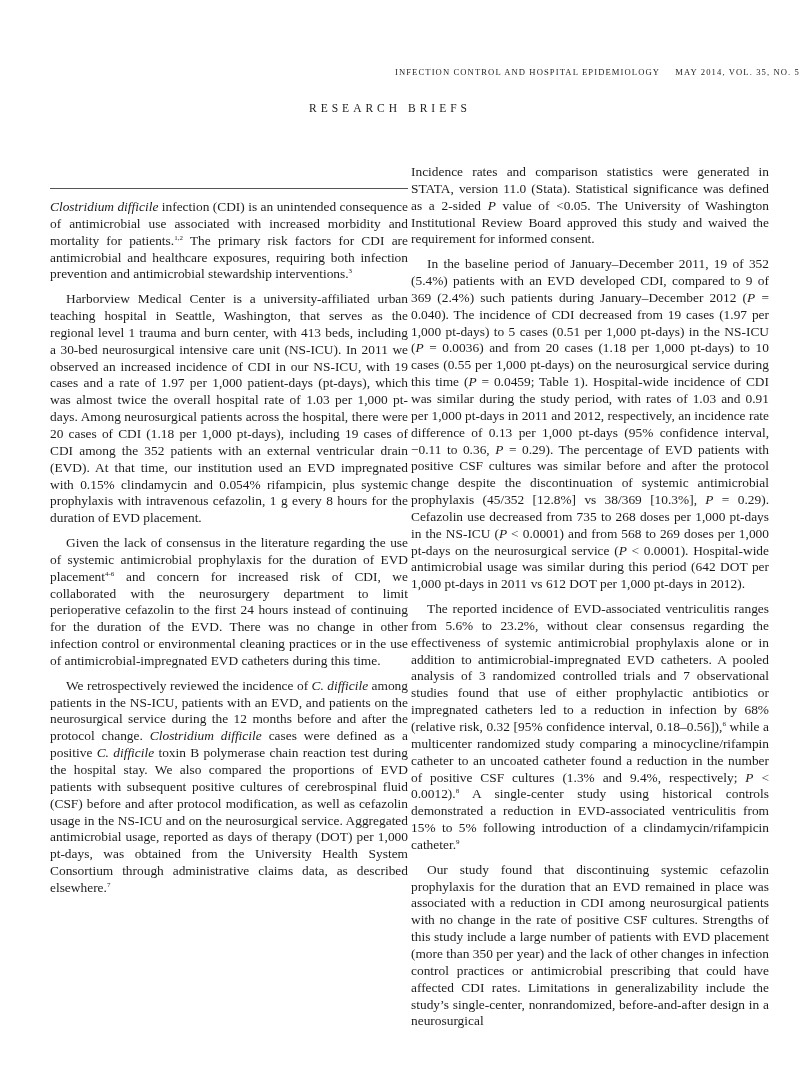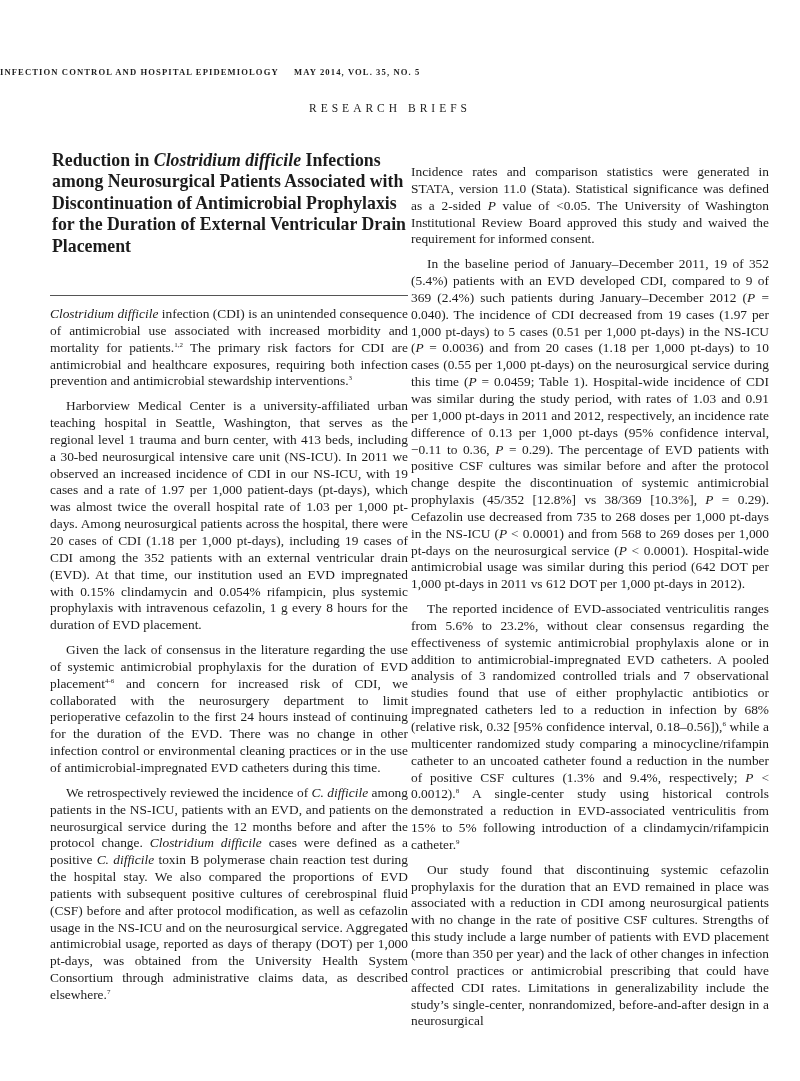--- a/index.html
+++ b/index.html
@@ -2,22 +2,22 @@
 <html><head>
 <meta charset="utf-8">
 <style>
   html, body { margin: 0; padding: 0; background: #ffffff; }
   body {
     width: 800px; height: 1081px; position: relative; overflow: hidden;
     font-family: "Liberation Serif", "DejaVu Serif", serif;
     color: #1c1c1c;
   }
   .running-head {
-    position: absolute; top: 67px; left: 0; width: 800px; text-align: left;
-    font-size: 8.6px; letter-spacing: 1.1px; text-transform: uppercase; font-weight: bold;
+    position: absolute; top: 67px; left: 0; width: 800px; text-align: right;
+    font-size: 8.6px; letter-spacing: 1.1px; text-transform: uppercase;
   }
   .running-head .rh-journal { margin-right: 12px; }
   .section-head {
     position: absolute; top: 102px; left: 0; width: 780px; text-align: center;
     font-size: 11.5px; letter-spacing: 4px; text-transform: uppercase;
   }
   .col {
     position: absolute; top: 150px; width: 358px;
     font-size: 13.4px; line-height: 16.85px; text-align: justify;
   }
@@ -42,21 +42,20 @@
 <body>
 
 <div class="running-head">
   <span class="rh-journal">Infection Control and Hospital Epidemiology</span>
   <span class="rh-issue">May 2014, Vol. 35, No. 5</span>
 </div>
 
 <div class="section-head">Research Briefs</div>
 
 <div class="col col-left">
-  <h1 class="title"><span>Reduction in </span><i>Clostridium difficile</i><span> Infections among Neurosurgical Patients Associated with Discontinuation of Antimicrobial Prophylaxis for the Duration of External Ventricular Drain Placement</span></h1>
   <div class="rule"></div>
   <div>
       <p class="first-para"><i>Clostridium difficile</i><span> infection (CDI) is an unintended consequence of antimicrobial use associated with increased morbidity and mortality for patients.</span><sup>1,2</sup><span> The primary risk factors for CDI are antimicrobial and healthcare exposures, requiring both infection prevention and antimicrobial stewardship interventions.</span><sup>3</sup></p>
       <p class="indent"><span>Harborview Medical Center is a university-affiliated urban teaching hospital in Seattle, Washington, that serves as the regional level 1 trauma and burn center, with 413 beds, including a 30-bed neurosurgical intensive care unit (NS-ICU). In 2011 we observed an increased incidence of CDI in our NS-ICU, with 19 cases and a rate of 1.97 per 1,000 patient-days (pt-days), which was almost twice the overall hospital rate of 1.03 per 1,000 pt-days. Among neurosurgical patients across the hospital, there were 20 cases of CDI (1.18 per 1,000 pt-days), including 19 cases of CDI among the 352 patients with an external ventricular drain (EVD). At that time, our institution used an EVD impregnated with 0.15% clindamycin and 0.054% rifampicin, plus systemic prophylaxis with intravenous cefazolin, 1 g every 8 hours for the duration of EVD placement.</span></p>
       <p class="indent"><span>Given the lack of consensus in the literature regarding the use of systemic antimicrobial prophylaxis for the duration of EVD placement</span><sup>4-6</sup><span> and concern for increased risk of CDI, we collaborated with the neurosurgery department to limit perioperative cefazolin to the first 24 hours instead of continuing for the duration of the EVD. There was no change in other infection control or environmental cleaning practices or in the use of antimicrobial-impregnated EVD catheters during this time.</span></p>
       <p class="indent"><span>We retrospectively reviewed the incidence of </span><i>C. difficile</i><span> among patients in the NS-ICU, patients with an EVD, and patients on the neurosurgical service during the 12 months before and after the protocol change. </span><i>Clostridium difficile</i><span> cases were defined as a positive </span><i>C. difficile</i><span> toxin B polymerase chain reaction test during the hospital stay. We also compared the proportions of EVD patients with subsequent positive cultures of cerebrospinal fluid (CSF) before and after protocol modification, as well as cefazolin usage in the NS-ICU and on the neurosurgical service. Aggregated antimicrobial usage, reported as days of therapy (DOT) per 1,000 pt-days, was obtained from the University Health System Consortium through administrative claims data, as described elsewhere.</span><sup>7</sup></p>
     </div>
 </div>
 
 <div class="col col-right">

